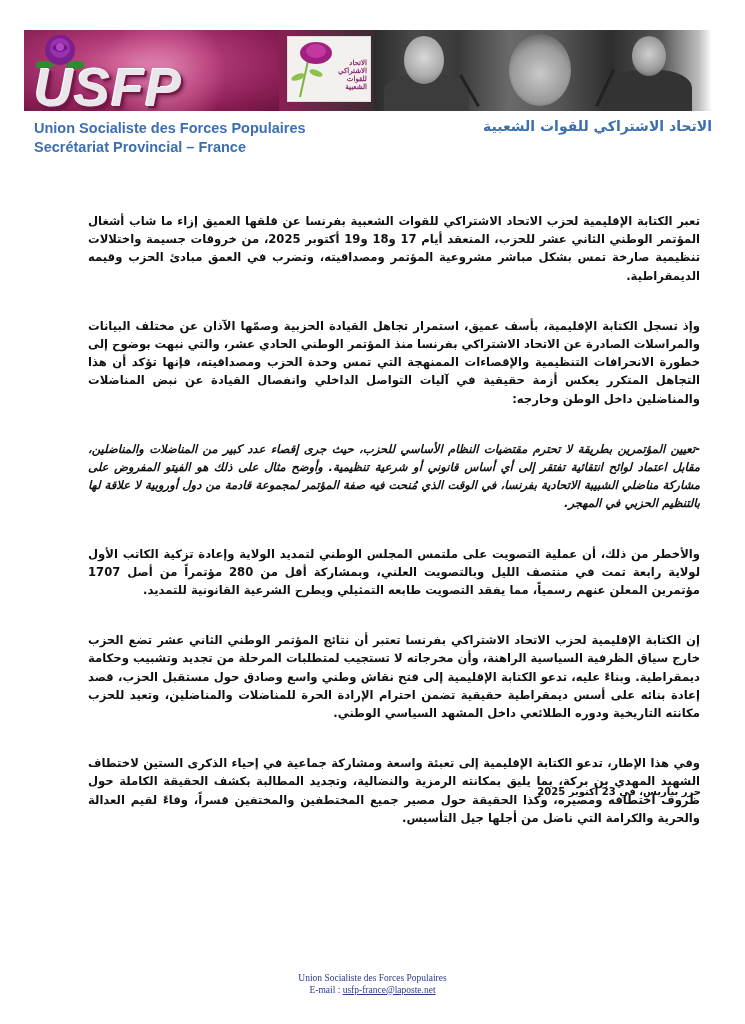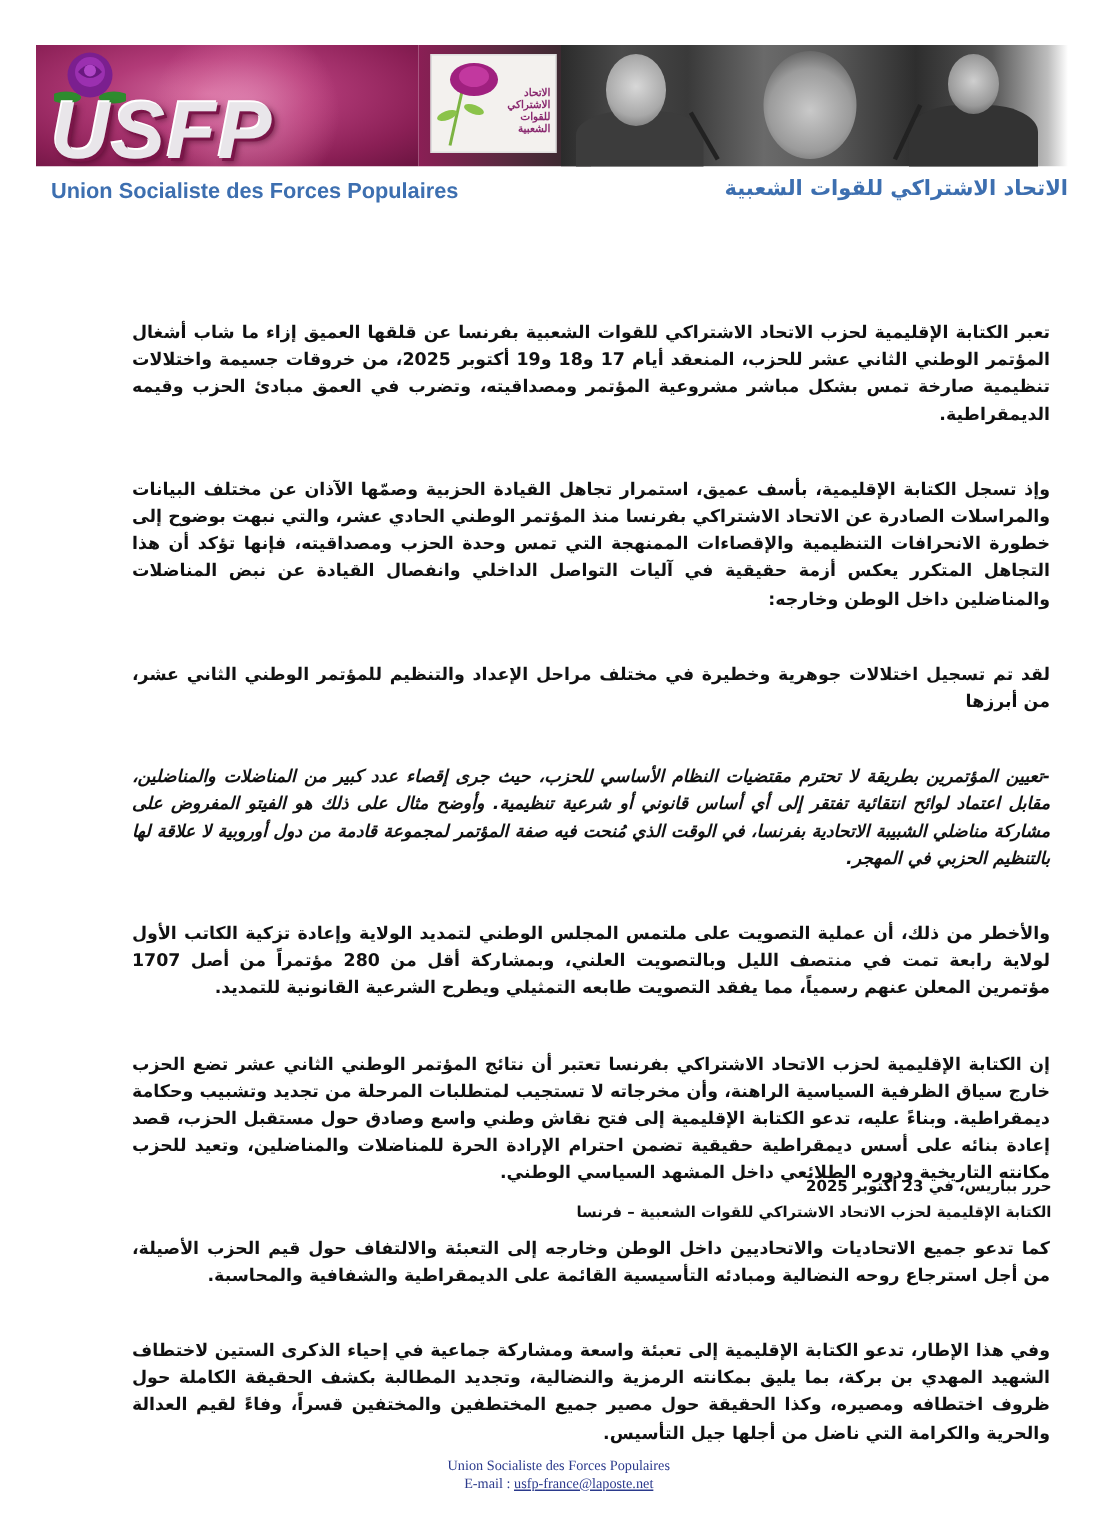--- a/index.html
+++ b/index.html
@@ -123,37 +123,35 @@
     <div class="mic" style="left:85px; top:45px; height:36px; transform:rotate(-30deg);"></div>
     <div class="photo-face face2"></div>
     <div class="body3"></div>
     <div class="photo-face face3"></div>
     <div class="mic" style="left:238px; top:40px; height:40px; transform:rotate(25deg);"></div>
   </div>
 </div>
 
 <div class="title-fr">
   <div>Union Socialiste des Forces Populaires</div>
+  <div>Secrétariat Provincial – France</div>
 </div>
 <div class="title-ar">
   <div>الاتحاد الاشتراكي للقوات الشعبية</div>
 </div>
 
 <div class="body-text">
   <p>تعبر الكتابة الإقليمية لحزب الاتحاد الاشتراكي للقوات الشعبية بفرنسا عن قلقها العميق إزاء ما شاب أشغال المؤتمر الوطني الثاني عشر للحزب، المنعقد أيام 17 و18 و19 أكتوبر 2025، من خروقات جسيمة واختلالات تنظيمية صارخة تمس بشكل مباشر مشروعية المؤتمر ومصداقيته، وتضرب في العمق مبادئ الحزب وقيمه الديمقراطية.</p>
   <p>وإذ تسجل الكتابة الإقليمية، بأسف عميق، استمرار تجاهل القيادة الحزبية وصمّها الآذان عن مختلف البيانات والمراسلات الصادرة عن الاتحاد الاشتراكي بفرنسا منذ المؤتمر الوطني الحادي عشر، والتي نبهت بوضوح إلى خطورة الانحرافات التنظيمية والإقصاءات الممنهجة التي تمس وحدة الحزب ومصداقيته، فإنها تؤكد أن هذا التجاهل المتكرر يعكس أزمة حقيقية في آليات التواصل الداخلي وانفصال القيادة عن نبض المناضلات والمناضلين داخل الوطن وخارجه:</p>
-  <p>لقد تم تسجيل اختلالات جوهرية وخطيرة في مختلف مراحل الإعداد والتنظيم للمؤتمر الوطني الثاني عشر، من أبرزها</p>
   <p class="tight">-تعيين المؤتمرين بطريقة لا تحترم مقتضيات النظام الأساسي للحزب، حيث جرى إقصاء عدد كبير من المناضلات والمناضلين، مقابل اعتماد لوائح انتقائية تفتقر إلى أي أساس قانوني أو شرعية تنظيمية. وأوضح مثال على ذلك هو الفيتو المفروض على مشاركة مناضلي الشبيبة الاتحادية بفرنسا، في الوقت الذي مُنحت فيه صفة المؤتمر لمجموعة قادمة من دول أوروبية لا علاقة لها بالتنظيم الحزبي في المهجر.</p>
   <p>والأخطر من ذلك، أن عملية التصويت على ملتمس المجلس الوطني لتمديد الولاية وإعادة تزكية الكاتب الأول لولاية رابعة تمت في منتصف الليل وبالتصويت العلني، وبمشاركة أقل من 280 مؤتمراً من أصل 1707 مؤتمرين المعلن عنهم رسمياً، مما يفقد التصويت طابعه التمثيلي ويطرح الشرعية القانونية للتمديد.</p>
   <p>إن الكتابة الإقليمية لحزب الاتحاد الاشتراكي بفرنسا تعتبر أن نتائج المؤتمر الوطني الثاني عشر تضع الحزب خارج سياق الظرفية السياسية الراهنة، وأن مخرجاته لا تستجيب لمتطلبات المرحلة من تجديد وتشبيب وحكامة ديمقراطية. وبناءً عليه، تدعو الكتابة الإقليمية إلى فتح نقاش وطني واسع وصادق حول مستقبل الحزب، قصد إعادة بنائه على أسس ديمقراطية حقيقية تضمن احترام الإرادة الحرة للمناضلات والمناضلين، وتعيد للحزب مكانته التاريخية ودوره الطلائعي داخل المشهد السياسي الوطني.</p>
-  <p>كما تدعو جميع الاتحاديات والاتحاديين داخل الوطن وخارجه إلى التعبئة والالتفاف حول قيم الحزب الأصيلة، من أجل استرجاع روحه النضالية ومبادئه التأسيسية القائمة على الديمقراطية والشفافية والمحاسبة.</p>
   <p>وفي هذا الإطار، تدعو الكتابة الإقليمية إلى تعبئة واسعة ومشاركة جماعية في إحياء الذكرى الستين لاختطاف الشهيد المهدي بن بركة، بما يليق بمكانته الرمزية والنضالية، وتجديد المطالبة بكشف الحقيقة الكاملة حول ظروف اختطافه ومصيره، وكذا الحقيقة حول مصير جميع المختطفين والمختفين قسراً، وفاءً لقيم العدالة والحرية والكرامة التي ناضل من أجلها جيل التأسيس.</p>
 </div>
 
 <div class="signature">
   <div>حرر بباريس، في 23 أكتوبر 2025</div>
-  <div>الكتابة الإقليمية لحزب الاتحاد الاشتراكي للقوات الشعبية – فرنسا</div>
 </div>
 
 <div class="footer">
   <div>Union Socialiste des Forces Populaires</div>
   <div><span>E-mail : </span><a>usfp-france@laposte.net</a></div>
 </div>
 
 </body></html>

